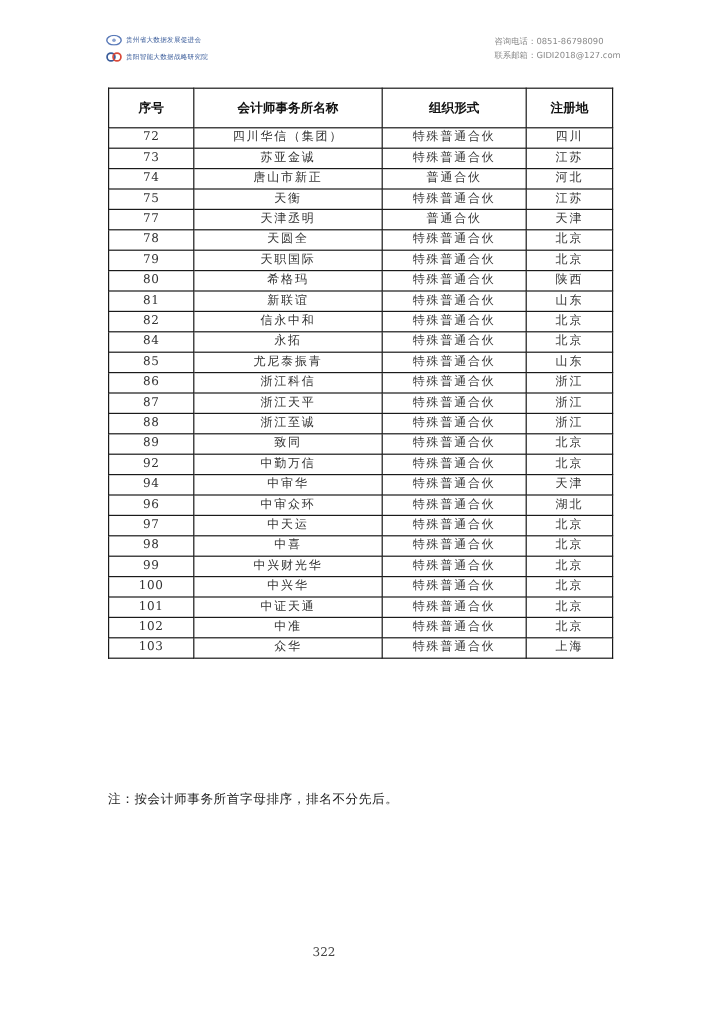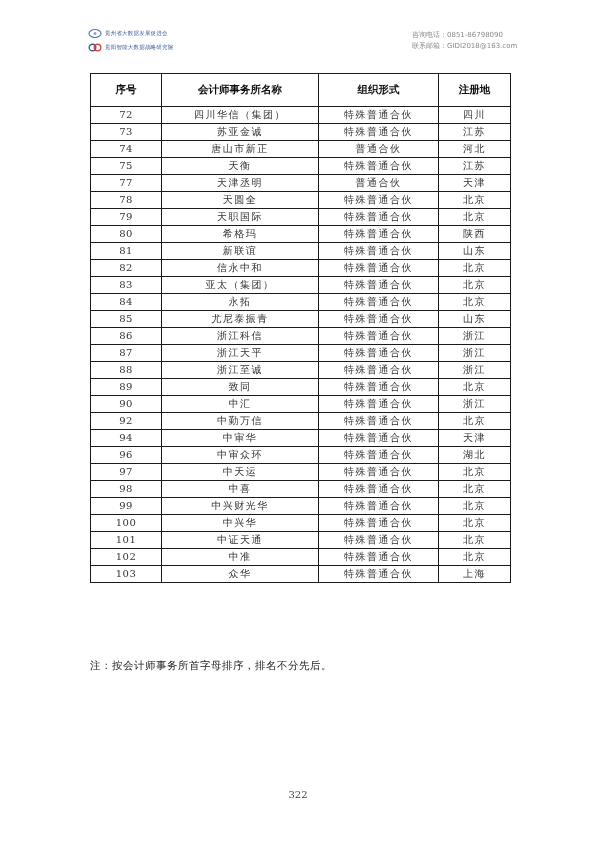--- a/index.html
+++ b/index.html
@@ -9,21 +9,21 @@
   .logo-mark { width: 14px; height: 9px; margin-right: 3px; display: inline-block; }
   .logo-text { font-family: "DejaVu Sans", sans-serif; font-size: 5.5px; color: #3a5c9a; white-space: nowrap; letter-spacing: 0.2px; }
   .header-contact { position: absolute; left: 412px; top: 30px; font-family: "DejaVu Sans", sans-serif; font-size: 7px; color: #8a8a8a; line-height: 11px; }
   table.list { position: absolute; left: 90px; top: 73px; width: 420px; border-collapse: collapse; table-layout: fixed; border-radius: 18px; }
   table.list th, table.list td { border: 1px solid #1a1a1a; text-align: center; padding: 0; overflow: hidden; white-space: nowrap; }
   table.list th { height: 32px; font-family: "DejaVu Sans", sans-serif; font-weight: bold; font-size: 10.5px; color: #111; }
   table.list td { height: 16px; font-size: 10px; color: #333; letter-spacing: 1.5px; line-height: 16px; }
   table.list td.num { letter-spacing: 0.5px; }
   col.c1 { width: 71px; } col.c2 { width: 157px; } col.c3 { width: 120px; } col.c4 { width: 72px; }
   .note { position: absolute; left: 90px; top: 659px; font-size: 10.5px; color: #222; letter-spacing: 0.5px; }
-  .page-num { position: absolute; left: 0; width: 540px; top: 789px; text-align: center; font-size: 10px; color: #444; padding-left: 28px; }
+  .page-num { position: absolute; left: 0; width: 540px; top: 789px; text-align: center; font-size: 10px; color: #444; }
 </style>
 </head>
 <body>
 
 <div class="header-logo">
   <div class="logo-line">
     <svg class="logo-mark" viewBox="0 0 14 9">
         <ellipse cx="7" cy="4.5" rx="6" ry="4" fill="none" stroke="#5a7ab8" stroke-width="1.2"></ellipse>
         <circle cx="7" cy="4.5" r="1.5" fill="#8aa2d0"></circle>
       </svg>
@@ -33,21 +33,21 @@
     <svg class="logo-mark" viewBox="0 0 14 9">
         <circle cx="4.5" cy="4.5" r="3.3" fill="none" stroke="#3a5c9a" stroke-width="1.4"></circle>
         <circle cx="9.5" cy="4.5" r="3.3" fill="none" stroke="#d94a3a" stroke-width="1.4"></circle>
       </svg>
     <span class="logo-text">贵阳智能大数据战略研究院</span>
   </div>
 </div>
 
 <div class="header-contact">
   <div><span>咨询电话：</span><span>0851-86798090</span></div>
-  <div><span>联系邮箱：</span><span>GIDI2018@163.com</span></div>
+  <div><span>联系邮箱：</span><span>GIDI2018@127.com</span></div>
 </div>
 
 <table class="list">
   <colgroup>
       <col class="c1">
       <col class="c2">
       <col class="c3">
       <col class="c4">
     </colgroup>
   <thead>
@@ -113,26 +113,20 @@
         <td>特殊普通合伙</td>
         <td>山东</td>
       </tr>
       <tr>
         <td class="num">82</td>
         <td>信永中和</td>
         <td>特殊普通合伙</td>
         <td>北京</td>
       </tr>
       <tr>
-        <td class="num">83</td>
-        <td>亚太（集团）</td>
-        <td>特殊普通合伙</td>
-        <td>北京</td>
-      </tr>
-      <tr>
         <td class="num">84</td>
         <td>永拓</td>
         <td>特殊普通合伙</td>
         <td>北京</td>
       </tr>
       <tr>
         <td class="num">85</td>
         <td>尤尼泰振青</td>
         <td>特殊普通合伙</td>
         <td>山东</td>
@@ -155,26 +149,20 @@
         <td>特殊普通合伙</td>
         <td>浙江</td>
       </tr>
       <tr>
         <td class="num">89</td>
         <td>致同</td>
         <td>特殊普通合伙</td>
         <td>北京</td>
       </tr>
       <tr>
-        <td class="num">90</td>
-        <td>中汇</td>
-        <td>特殊普通合伙</td>
-        <td>浙江</td>
-      </tr>
-      <tr>
         <td class="num">92</td>
         <td>中勤万信</td>
         <td>特殊普通合伙</td>
         <td>北京</td>
       </tr>
       <tr>
         <td class="num">94</td>
         <td>中审华</td>
         <td>特殊普通合伙</td>
         <td>天津</td>

